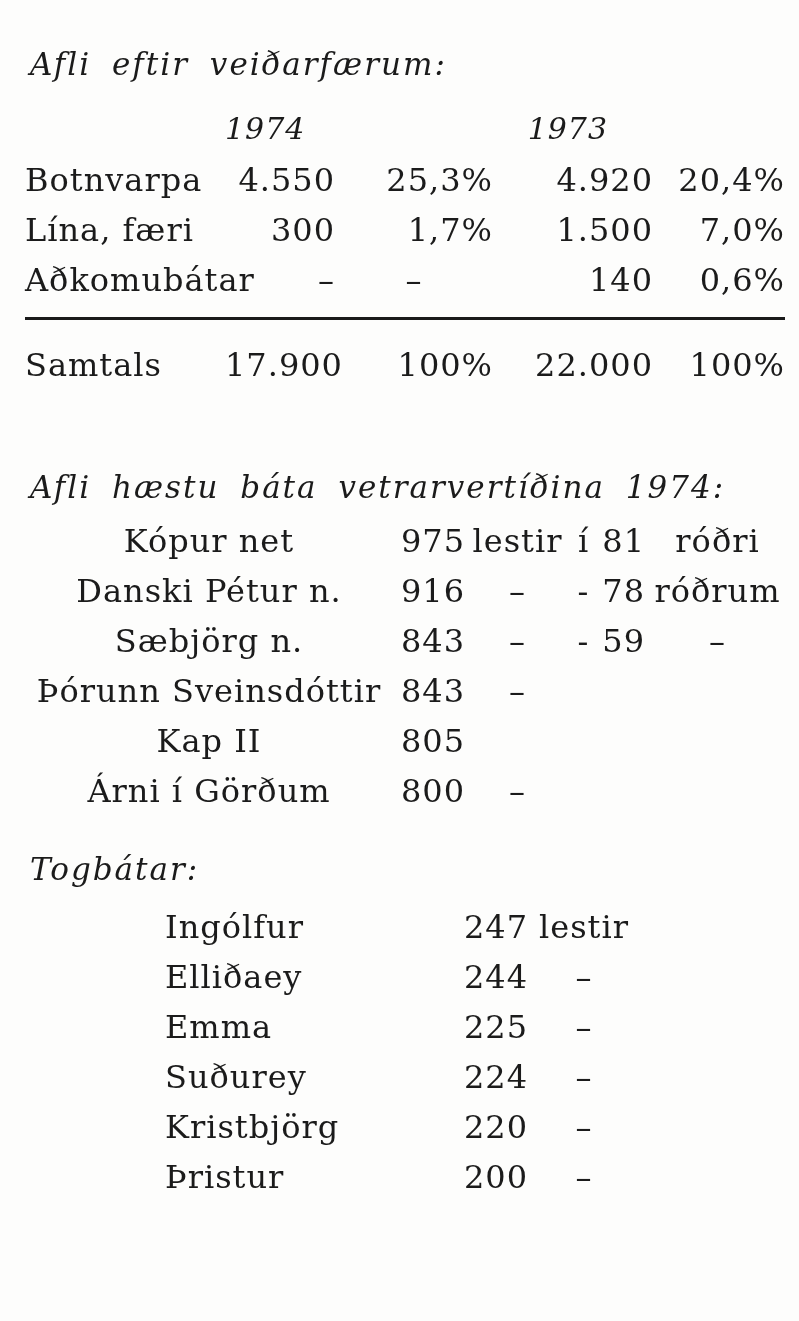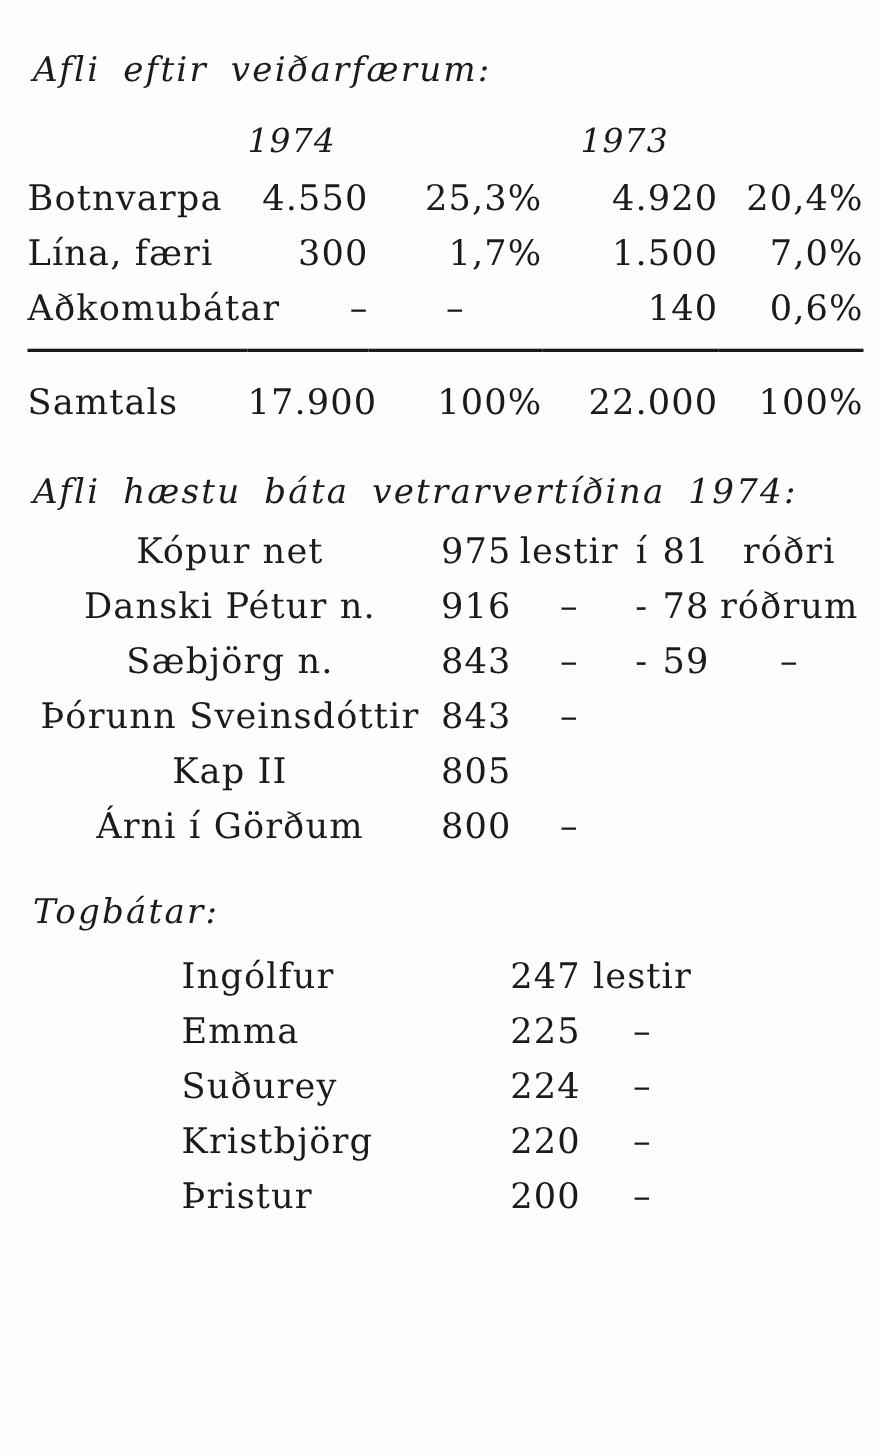--- a/index.html
+++ b/index.html
@@ -20,21 +20,21 @@
     font-style: italic;
     font-weight: normal;
     font-size: 31px;
     letter-spacing: 2px;
     word-spacing: 9px;
     line-height: 42px;
     margin: 0 0 0 30px;
     white-space: nowrap;
   }
   .title-1 { padding-top: 43px; }
-  .title-2 { margin-top: 36px; }
+  .title-2 { margin-top: 76px; }
   .title-3 { margin-top: 32px; }
 
   table {
     border-collapse: collapse;
     table-layout: fixed;
     font-size: 32px;
     letter-spacing: 1px;
   }
   td {
     padding: 0;
@@ -220,20 +220,25 @@
           <col style="width:68px">
           <col style="width:112px">
       </colgroup>
       <tbody>
           <tr>
         <td class="c-name">Ingólfur</td>
         <td class="c-val">247</td>
         <td class="c-unit">lestir</td>
       </tr>
       <tr>
+        <td class="c-name">Elliðaey</td>
+        <td class="c-val">244</td>
+        <td class="c-unit">–</td>
+      </tr>
+      <tr>
         <td class="c-name">Emma</td>
         <td class="c-val">225</td>
         <td class="c-unit">–</td>
       </tr>
       <tr>
         <td class="c-name">Suðurey</td>
         <td class="c-val">224</td>
         <td class="c-unit">–</td>
       </tr>
       <tr>

